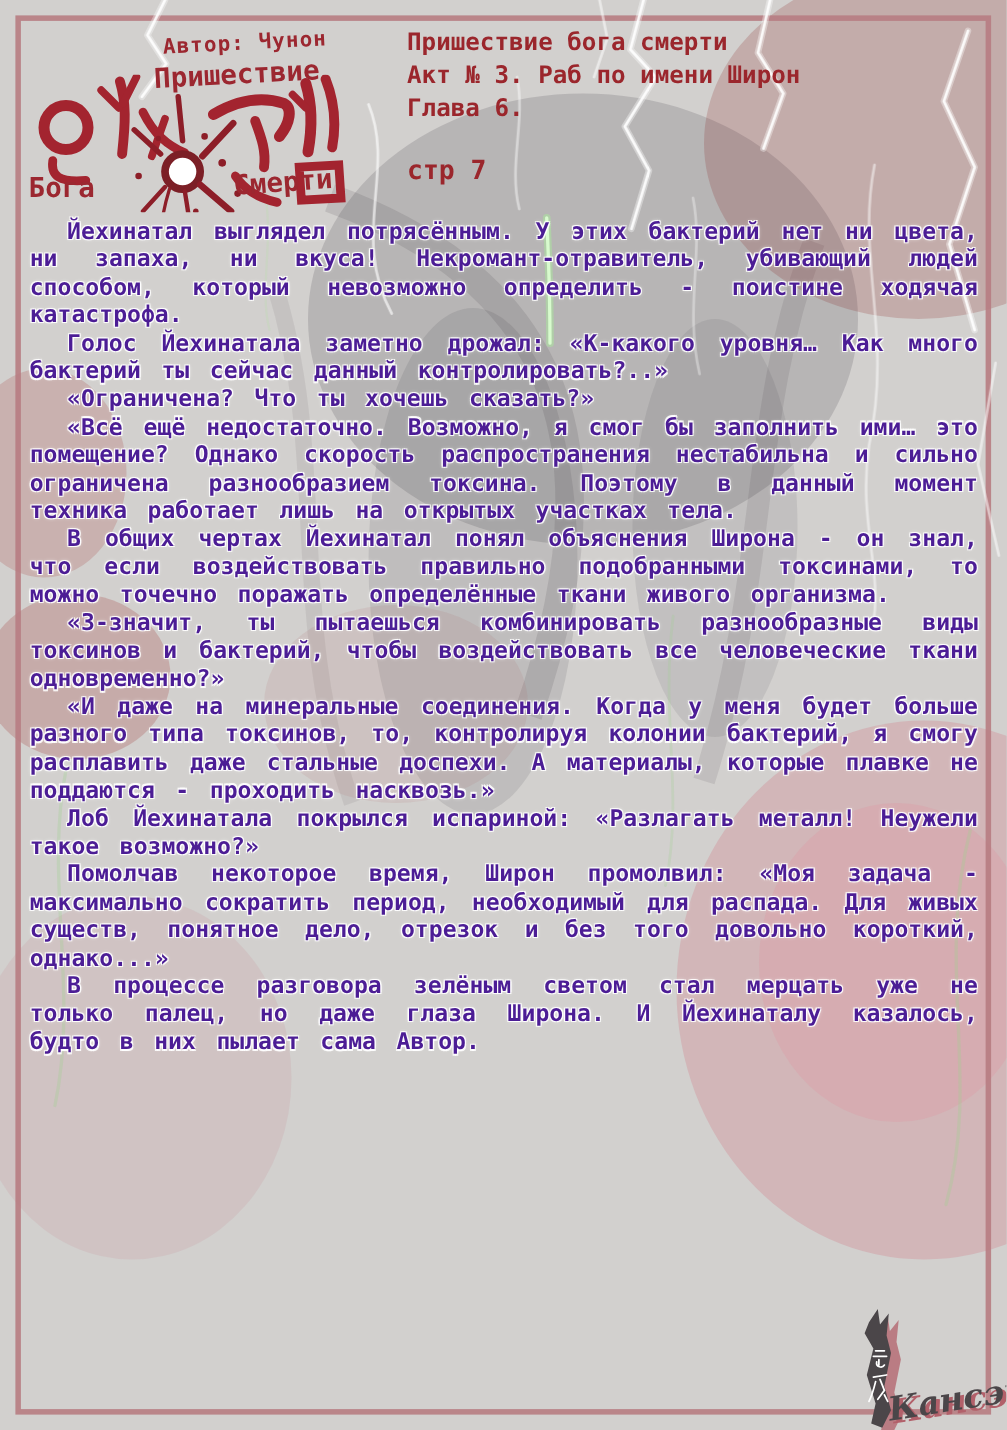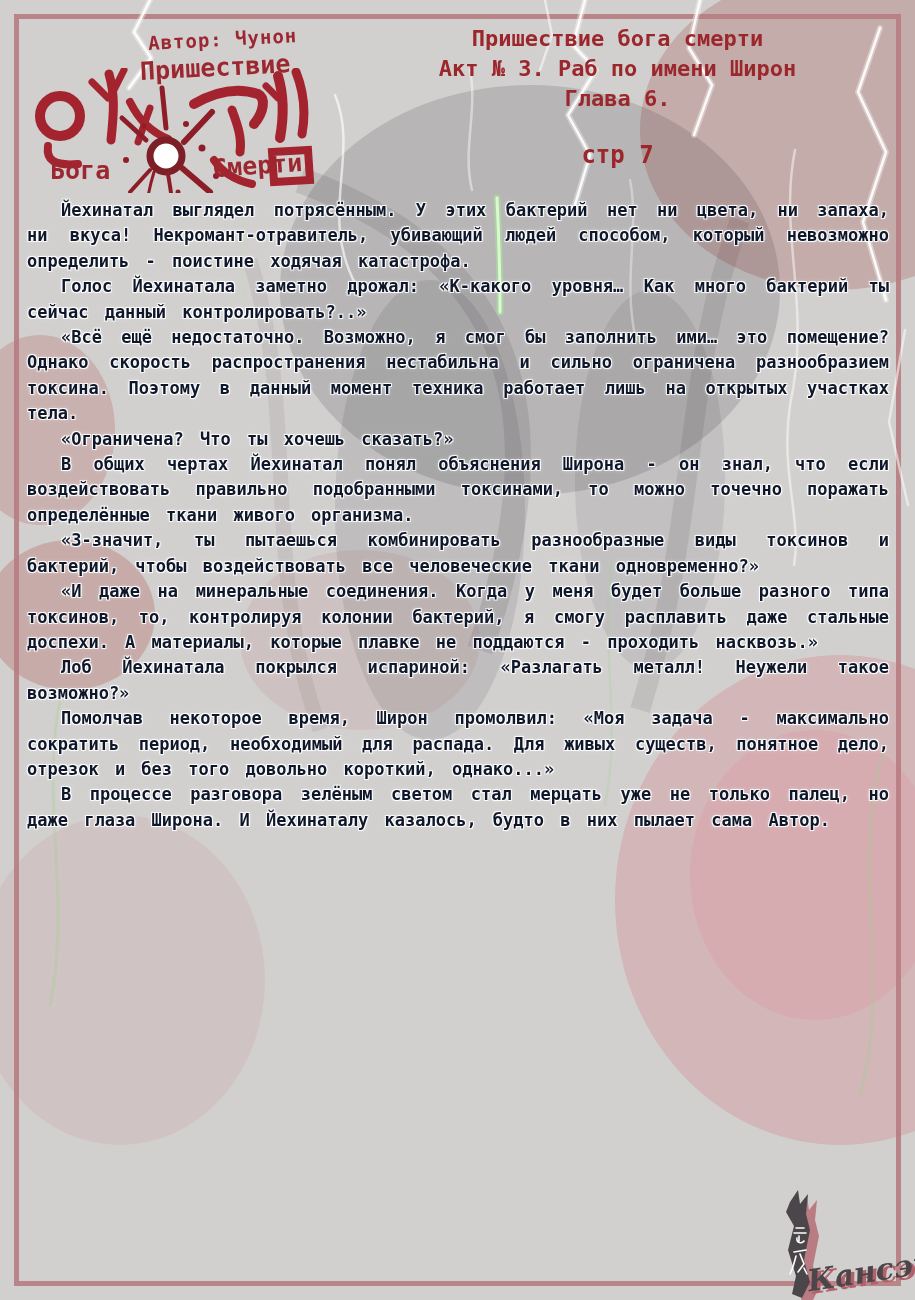--- a/index.html
+++ b/index.html
@@ -20,39 +20,39 @@
     position:absolute;left:122px;top:8px;
     font-size:19px;font-weight:bold;color:#9c2730;
     transform:rotate(-3deg);letter-spacing:1px;white-space:nowrap;
   }
   .logo .series-top{
     position:absolute;left:114px;top:33px;
     font-size:25px;font-weight:bold;color:#9c2730;
     transform:rotate(-3deg);letter-spacing:0px;white-space:nowrap;
   }
   .logo .boga{
-    position:absolute;left:24px;top:136px;
+    position:absolute;left:0;top:136px;
     font-size:25px;font-weight:bold;color:#9c2730;white-space:nowrap;
   }
   .logo .smerti{
     position:absolute;left:186px;top:131px;
     font-size:25px;font-weight:bold;color:#9c2730;
     transform:rotate(-4deg);white-space:nowrap;
   }
   
   .chapter-header{
     position:absolute;left:370px;top:24px;width:495px;z-index:6;
-    text-align:center;color:#9b262c;font-weight:bold;
+    color:#9b262c;font-weight:bold;
     font-size:22px;line-height:30px;
   }
   .chapter-header .page-label{margin-top:26px;font-size:24px;}
   
   .body-text{
     position:absolute;left:27px;right:26px;top:198px;z-index:5;
-    color:#0f172a;font-size:17px;font-weight:bold;line-height:25.4px;
+    color:#4c1d95;font-size:21px;font-weight:bold;line-height:25.4px;
     text-align:justify;word-spacing:6px;
     text-shadow:
       -1px -1px 0 rgba(255,255,255,.85),
        1px -1px 0 rgba(255,255,255,.85),
       -1px  1px 0 rgba(255,255,255,.85),
        1px  1px 0 rgba(255,255,255,.85),
        0 0 4px rgba(255,255,255,.7);
   }
   .body-text p{margin:0;text-indent:34px;}
   
@@ -164,22 +164,22 @@
 <div class="chapter-header">
   <div>Пришествие бога смерти</div>
   <div>Акт № 3. Раб по имени Широн</div>
   <div>Глава 6.</div>
   <div class="page-label">стр 7</div>
 </div>
 
 <div class="body-text">
   <p>Йехинатал выглядел потрясённым. У этих бактерий нет ни цвета, ни запаха, ни вкуса! Некромант-отравитель, убивающий людей способом, который невозможно определить - поистине ходячая катастрофа.</p>
   <p>Голос Йехинатала заметно дрожал: «К-какого уровня… Как много бактерий ты сейчас данный контролировать?..»</p>
+  <p>«Ограничена? Что ты хочешь сказать?»</p>
   <p>«Всё ещё недостаточно. Возможно, я смог бы заполнить ими… это помещение? Однако скорость распространения нестабильна и сильно ограничена разнообразием токсина. Поэтому в данный момент техника работает лишь на открытых участках тела.</p>
-  <p>«Ограничена? Что ты хочешь сказать?»</p>
   <p>В общих чертах Йехинатал понял объяснения Широна - он знал, что если воздействовать правильно подобранными токсинами, то можно точечно поражать определённые ткани живого организма.</p>
   <p>«З-значит, ты пытаешься комбинировать разнообразные виды токсинов и бактерий, чтобы воздействовать все человеческие ткани одновременно?»</p>
   <p>«И даже на минеральные соединения. Когда у меня будет больше разного типа токсинов, то, контролируя колонии бактерий, я смогу расплавить даже стальные доспехи. А материалы, которые плавке не поддаются - проходить насквозь.»</p>
   <p>Лоб Йехинатала покрылся испариной: «Разлагать металл! Неужели такое возможно?»</p>
   <p>Помолчав некоторое время, Широн промолвил: «Моя задача - максимально сократить период, необходимый для распада. Для живых существ, понятное дело, отрезок и без того довольно короткий, однако...»</p>
   <p>В процессе разговора зелёным светом стал мерцать уже не только палец, но даже глаза Широна. И Йехинаталу казалось, будто в них пылает сама Автор.</p>
 </div>
 
 <svg class="watermark" viewBox="0 0 155 110">
   <g transform="translate(7,6)" opacity="0.75">

